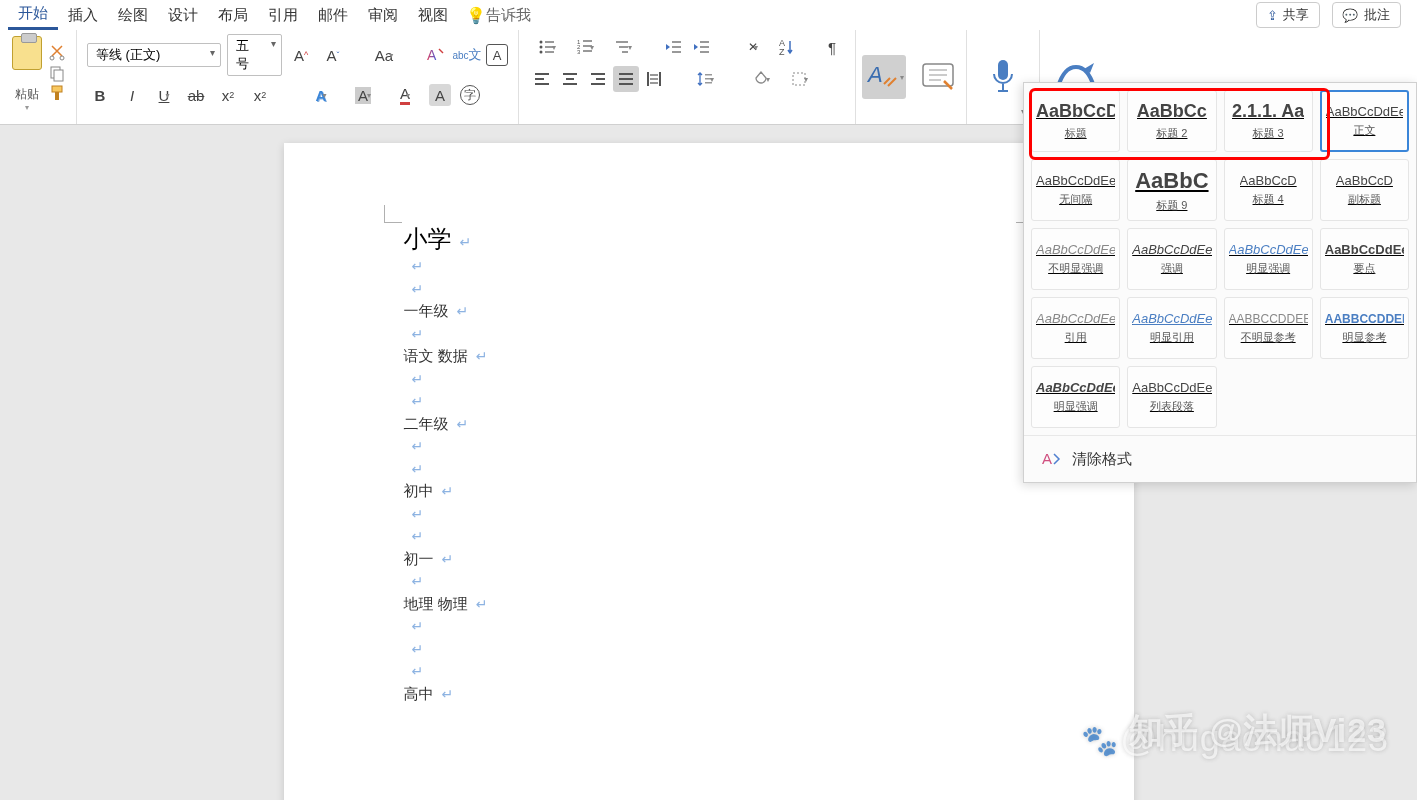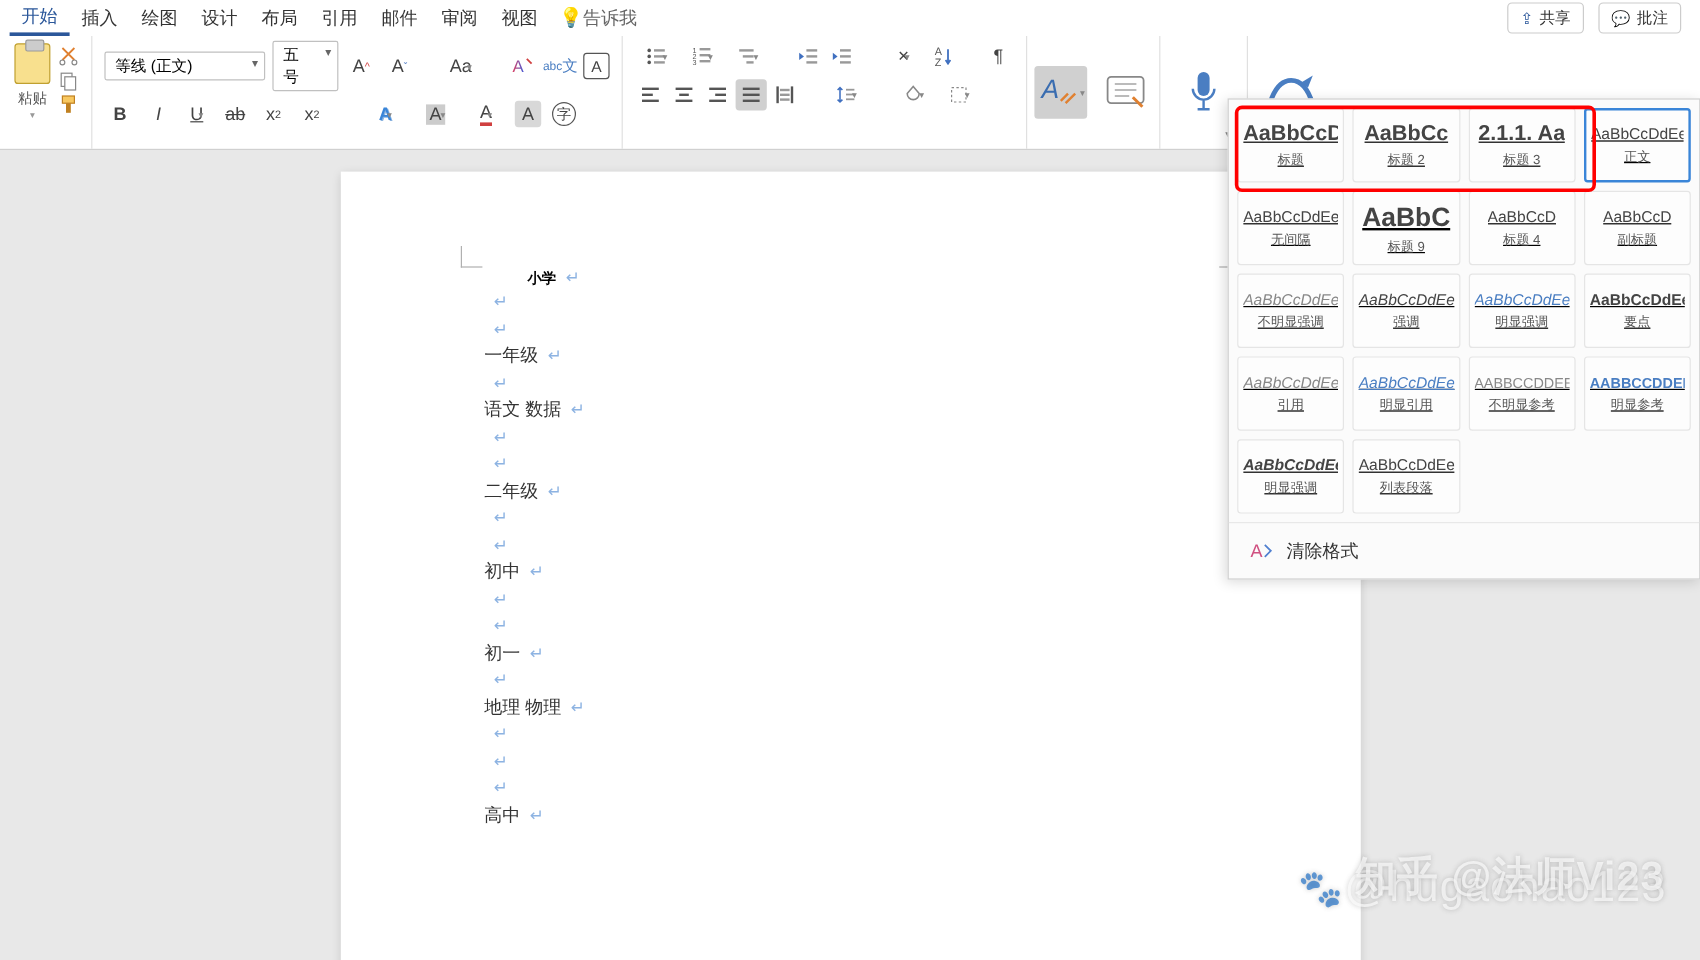--- a/index.html
+++ b/index.html
@@ -13,21 +13,21 @@
     .lightbulb { margin-left:8px; color:#666; }
     .tell-me { font-size:15px; color:#666; }
     
     .ribbon { background:#fff; height:95px; border-bottom:1px solid #d0d0d0; display:flex; padding:0 2px; }
     
     .clipboard-group { display:flex; flex-direction:column; align-items:center; padding:4px 10px; border-right:1px solid #e0e0e0; }
     .clip-main { display:flex; gap:6px; }
     .paste-big { display:flex; flex-direction:column; align-items:center; justify-content:flex-end; padding-top:2px; }
     .paste-icon { width:30px; height:34px; background:#f8e08e; border:1px solid #c0a030; border-radius:3px; position:relative; }
     .paste-icon::before { content:''; position:absolute; top:-4px; left:8px; width:14px; height:8px; background:#ccc; border:1px solid #999; border-radius:2px; }
-    .paste-label { font-size:12px; color:#555; margin-top:4px;text-align:right; }
+    .paste-label { font-size:12px; color:#555; margin-top:16px;text-align:right; }
     .paste-dropdown { font-size:8px; color:#999; }
     .clip-side { display:flex; flex-direction:column; gap:2px; justify-content:center; }
     .small-icon { width:18px; height:18px; display:flex; align-items:center; justify-content:center; }
     
     .font-group { padding:4px 10px; border-right:1px solid #e0e0e0; display:flex; flex-direction:column; gap:6px; }
     .font-row1, .font-row2 { display:flex; align-items:center; gap:6px; }
     .select-box { border:1px solid #c0c0c0; background:#fff; padding:2px 22px 2px 8px; font-size:13px; position:relative; border-radius:2px; }
     .select-box::after { content:'▾'; position:absolute; right:5px; top:3px; font-size:10px; color:#666; }
     .font-name { width:134px; }
     .font-size { width:55px; }
@@ -43,21 +43,21 @@
     .styles-panel-trigger { padding:6px; display:flex; gap:10px; align-items:center; border-right:1px solid #e0e0e0; }
     .big-icon-btn { width:44px; height:44px; display:flex; align-items:center; justify-content:center; border-radius:3px; }
     .big-icon-btn.active { background:#d0d0d0; }
     
     .workspace { position:relative; background:#e8e8e8; height:675px; display:flex; justify-content:center; padding-top:18px; }
     .page { width:850px; background:#fff; box-shadow:0 2px 8px rgba(0,0,0,0.15); padding:80px 120px 40px 120px; min-height:900px; position:relative; }
     .corner { position:absolute; width:18px; height:18px; border:1px solid #b0b0b0; }
     .corner.tl { top:62px; left:100px; border-right:none; border-top:none; }
     .corner.tr { top:62px; right:100px; border-left:none; border-top:none; }
     .doc-line { font-size:15px; color:#333; line-height:1.5; position:relative; }
-    .doc-title { font-size:12px; font-weight:bold; margin-bottom:4px; display:inline;margin-left:36px; }
+    .doc-title { font-size:24px; font-weight:normal; margin-bottom:4px; display:inline; }
     .ret-mark { color:#8db3e2; font-size:14px; margin-left:8px; }
     
     .styles-popup { position:absolute; top:82px; right:0; width:394px; background:#fbfbfb; border:1px solid #d0d0d0; box-shadow:-2px 2px 10px rgba(0,0,0,0.15); z-index:100; }
     .styles-grid { display:grid; grid-template-columns:repeat(4, 1fr); gap:7px; padding:7px;text-decoration:underline; }
     .style-card { background:#fdfdfd; border:1px solid #e5e5e5; border-radius:3px; height:62px; display:flex; flex-direction:column; align-items:center; justify-content:center; cursor:pointer; overflow:hidden; padding:2px 4px; }
     .style-card.selected { border:2px solid #3a85d8; }
     .style-preview { font-size:13px; color:#444; white-space:nowrap; overflow:hidden; max-width:100%; }
     .style-name { font-size:11px; color:#555; margin-top:4px; text-align:center; }
     .red-box { position:absolute; top:88px; left:1029px; width:301px; height:72px; border:3px solid #ff0000; border-radius:6px; z-index:110; pointer-events:none; }
     .clear-fmt { display:flex; align-items:center; gap:10px; padding:12px 16px; font-size:15px; color:#333; border-top:1px solid #e8e8e8; cursor:pointer; }

